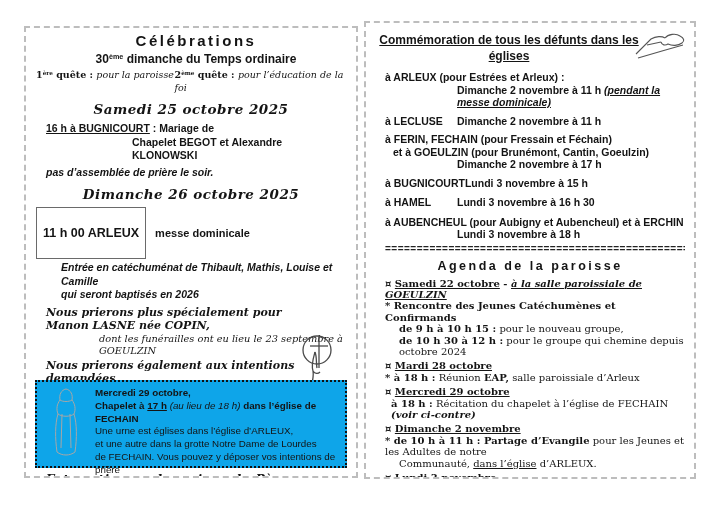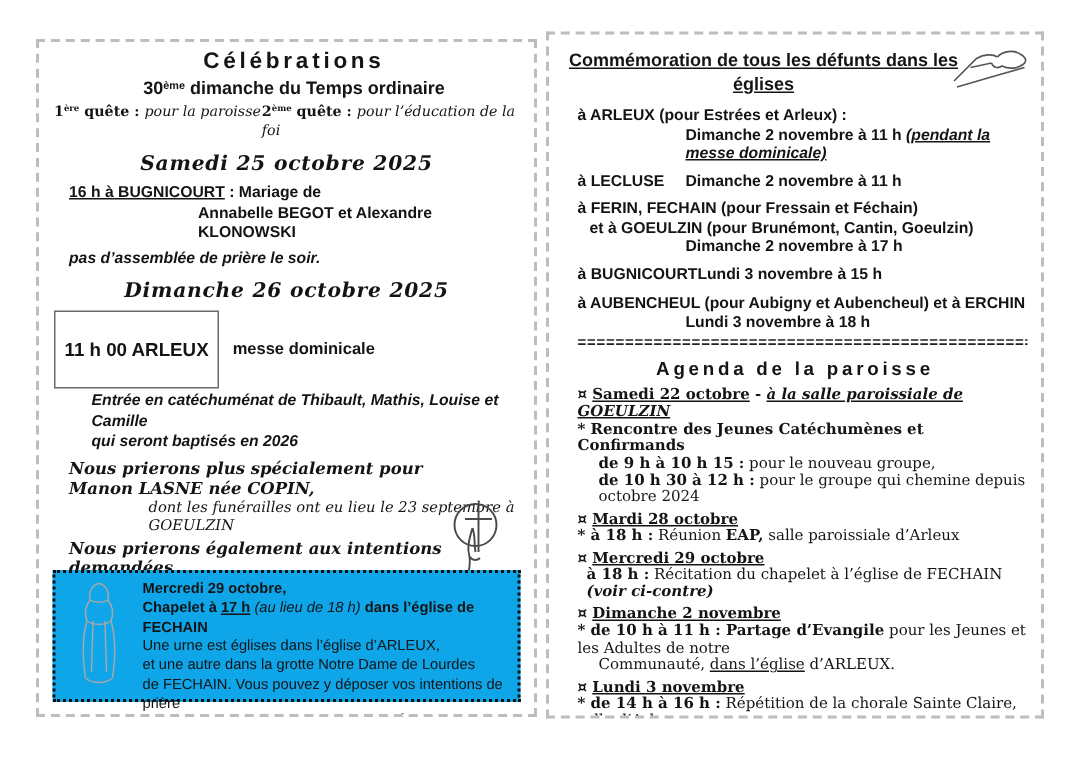--- a/index.html
+++ b/index.html
@@ -67,21 +67,21 @@
 
 <div class="panel" id="left-panel">
   <div class="ln t-title">Célébrations</div>
   <div class="ln t-sub"><span>30</span><span class="sg-sup">ème</span><span> dimanche du Temps ordinaire</span></div>
   <div class="quetes">
     <div class="q1"><span class="sg-b">1</span><span class="sg-b sg-sup">ère</span><span class="sg-b"> quête : </span><span class="sg-i">pour la paroisse</span></div>
     <div><span class="sg-b">2</span><span class="sg-b sg-sup">ème</span><span class="sg-b"> quête : </span><span class="sg-i">pour l’éducation de la foi</span></div>
   </div>
   <div class="ln t-date">Samedi 25 octobre 2025</div>
   <div class="ln body"><span class="sg-u">16 h à BUGNICOURT</span><span> :  Mariage de</span></div>
-  <div class="ln body ind86">Annabelle BEGOT et Alexandre KLONOWSKI</div>
+  <div class="ln body ind86">Chapelet BEGOT et Alexandre KLONOWSKI</div>
   <div class="ln bodyi mt3">pas d’assemblée de prière le soir.</div>
   <div class="ln t-date">Dimanche 26 octobre 2025</div>
   <div class="mass-row">
     <span class="mass-box">11 h 00 ARLEUX</span>
     <span class="mass-label">messe dominicale</span>
   </div>
   <div class="ln bodyi ind15">Entrée en catéchuménat de Thibault, Mathis, Louise et Camille</div>
   <div class="ln bodyi ind15">qui seront baptisés en 2026</div>
   <div class="ln script mt4">Nous prierons plus spécialement pour</div>
   <div class="ln script">Manon LASNE née COPIN,</div>
@@ -134,20 +134,21 @@
   </div>
   <div class="r-head"><span>Commémoration de tous les défunts dans les églises</span></div>
 
   <div class="ln commem"><span>à  ARLEUX  (pour Estrées et Arleux) :</span></div>
   <div class="ln commem ind67"><span>Dimanche 2 novembre à 11 h </span><span class="sg-i sg-u">(pendant la messe dominicale)</span></div>
   <div class="ln commem mt6"><span class="sg-loc">à  LECLUSE</span><span>Dimanche 2 novembre à 11 h</span></div>
   <div class="ln commem mt6"><span>à  FERIN, FECHAIN (pour Fressain et Féchain)</span></div>
   <div class="ln commem ind8"><span>et à GOEULZIN (pour Brunémont, Cantin,  Goeulzin)</span></div>
   <div class="ln commem ind67"><span>Dimanche 2 novembre à 17 h</span></div>
   <div class="ln commem mt6"><span class="sg-loc">à  BUGNICOURT</span><span>Lundi 3 novembre à 15 h</span></div>
+  <div class="ln commem mt7"><span class="sg-loc">à  HAMEL</span><span>Lundi 3 novembre à 16 h 30</span></div>
   <div class="ln commem mt7"><span>à  AUBENCHEUL (pour Aubigny et Aubencheul)  et à ERCHIN</span></div>
   <div class="ln commem ind67"><span>Lundi 3 novembre à 18 h</span></div>
 
   <div class="ln sep mt2">==================================================================</div>
   <div class="ln t-agdh">Agenda de la paroisse</div>
 
   <div class="ln agd"><span class="sg-b">¤ </span><span class="sg-b sg-u">Samedi 22 octobre</span><span class="sg-b">  -  </span><span class="sg-b sg-i sg-u">à la salle paroissiale de GOEULZIN</span></div>
   <div class="ln agd"><span class="sg-b">* </span><span class="sg-b">Rencontre des Jeunes Catéchumènes et Confirmands</span></div>
   <div class="ln agd ind14"><span class="sg-b">de 9 h à 10 h 15 :</span><span> pour le nouveau groupe,</span></div>
   <div class="ln agd ind14"><span class="sg-b">de 10 h 30 à 12 h :</span><span> pour le groupe qui chemine depuis octobre 2024</span></div>

